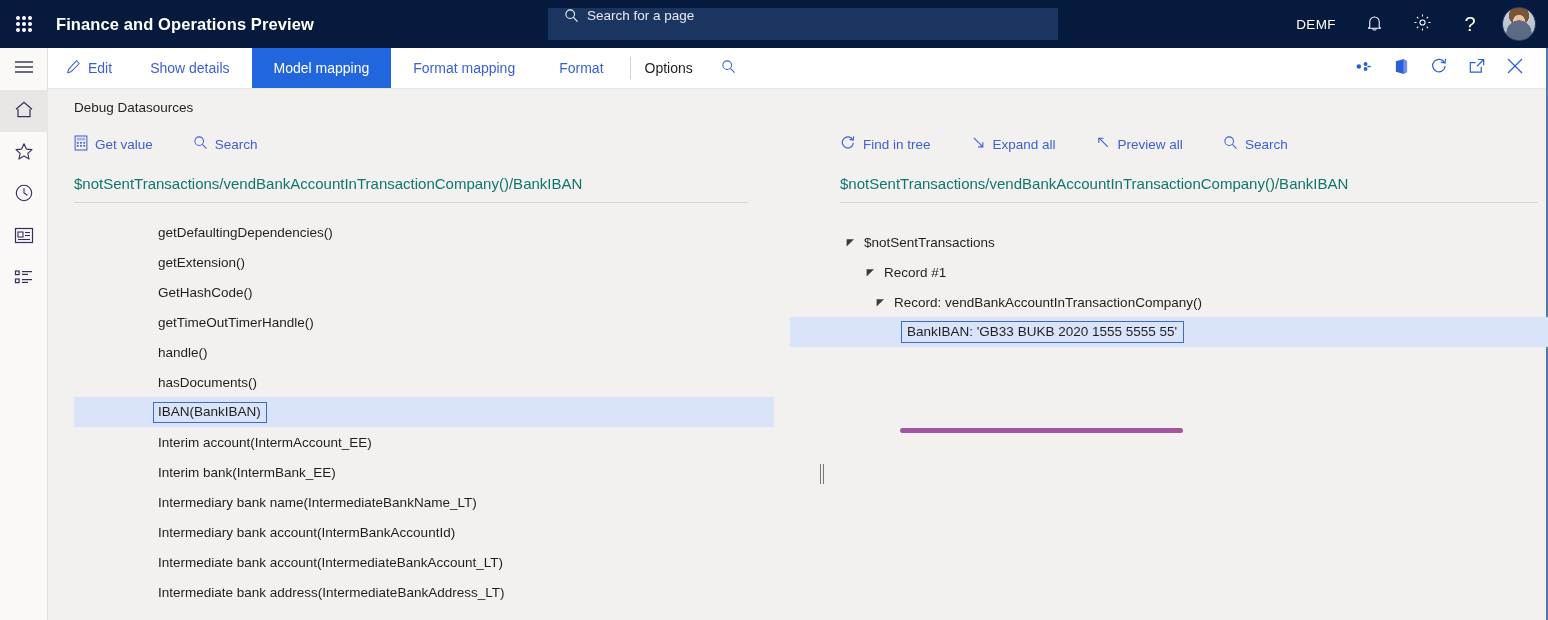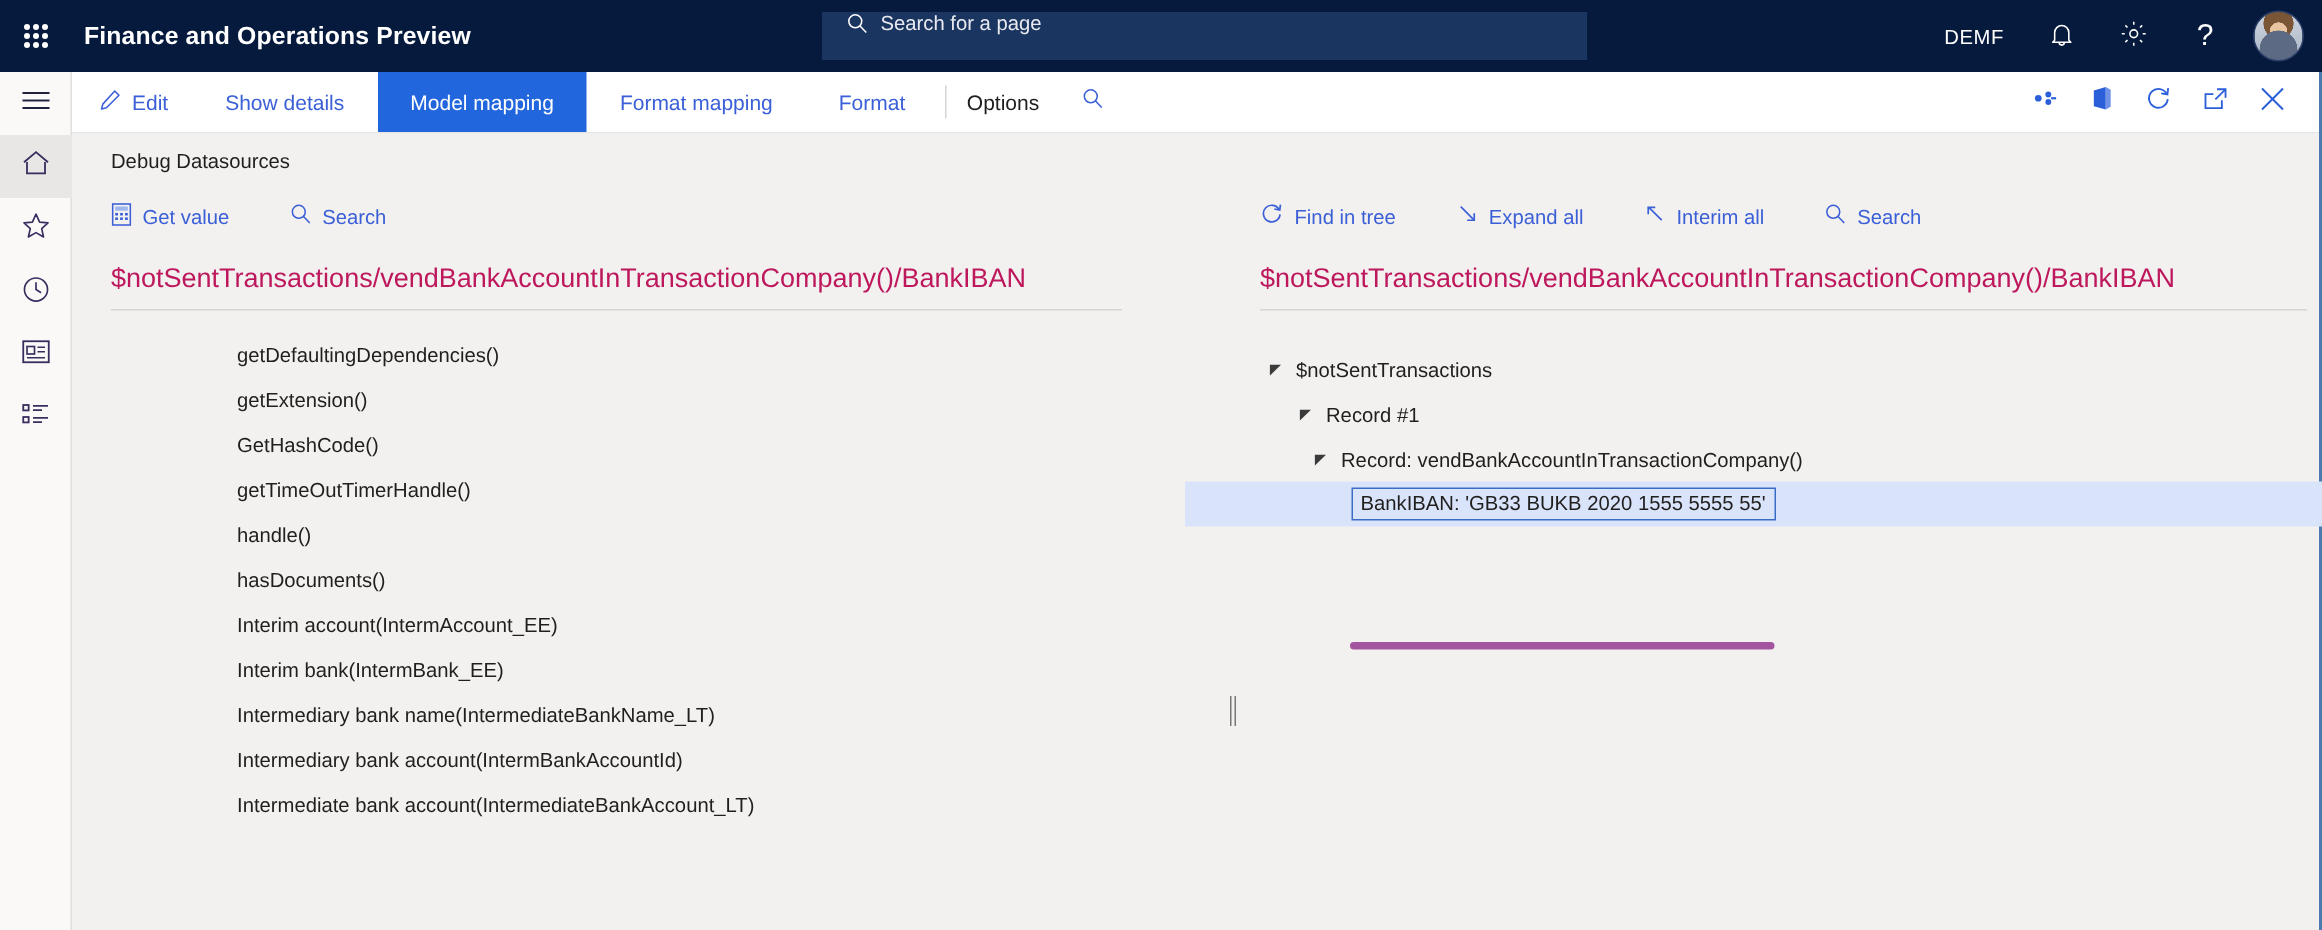--- a/index.html
+++ b/index.html
@@ -159,22 +159,22 @@
   .cmd {
     display: flex; align-items: center; gap: 7px;
     font-size: 13.5px; color: #3b5fd6;
     cursor: pointer;
     padding: 4px 14px 4px 0px;
     margin-right: 14px;
     white-space: nowrap;
   }
   .pathline {
     margin: 14px 26px 0 26px;
-    font-size: 18px;
-    color: #be185d;
+    font-size: 15px;
+    color: #0f766e;
     padding-bottom: 10px;
     border-bottom: 1px solid #d6d4d2;
     white-space: nowrap;
     overflow: hidden;
   }
 
   
   .list-wrap {
     position: relative;
     margin-left: 26px;
@@ -497,34 +497,40 @@
           </div>
         <div class="list-row">
             <span>getTimeOutTimerHandle()</span>
           </div>
         <div class="list-row">
             <span>handle()</span>
           </div>
         <div class="list-row">
             <span>hasDocuments()</span>
           </div>
+        <div class="list-row selected">
+            <span class="cellbox">IBAN(BankIBAN)</span>
+          </div>
         <div class="list-row">
             <span>Interim account(IntermAccount_EE)</span>
           </div>
         <div class="list-row">
             <span>Interim bank(IntermBank_EE)</span>
           </div>
         <div class="list-row">
             <span>Intermediary bank name(IntermediateBankName_LT)</span>
           </div>
         <div class="list-row">
             <span>Intermediary bank account(IntermBankAccountId)</span>
           </div>
         <div class="list-row">
             <span>Intermediate bank account(IntermediateBankAccount_LT)</span>
+          </div>
+        <div class="list-row">
+            <span>Intermediate bank address(IntermediateBankAddress_LT)</span>
           </div>
       </div>
     </div>
 
     <div class="splitter">
         <i></i>
         <i></i>
       </div>
 
     <div class="panel-right">
@@ -547,21 +553,21 @@
           </span>
           <span>Expand all</span>
         </div>
         <div class="cmd">
           <span>
             <svg width="15" height="15" viewBox="0 0 16 16">
                 <line x1="12.6" y1="12.6" x2="3.4" y2="3.4" stroke="#3b5fd6" stroke-width="1.2"></line>
                 <path d="M3 8.4v-5h5" fill="none" stroke="#3b5fd6" stroke-width="1.2"></path>
               </svg>
           </span>
-          <span>Interim all</span>
+          <span>Preview all</span>
         </div>
         <div class="cmd">
           <span>
             <svg width="15" height="15" viewBox="0 0 16 16">
                 <circle cx="6.6" cy="6.6" r="4.6" fill="none" stroke="#3b5fd6" stroke-width="1.1"></circle>
                 <line x1="10" y1="10" x2="14.4" y2="14.6" stroke="#3b5fd6" stroke-width="1.1"></line>
               </svg>
           </span>
           <span>Search</span>
         </div>

